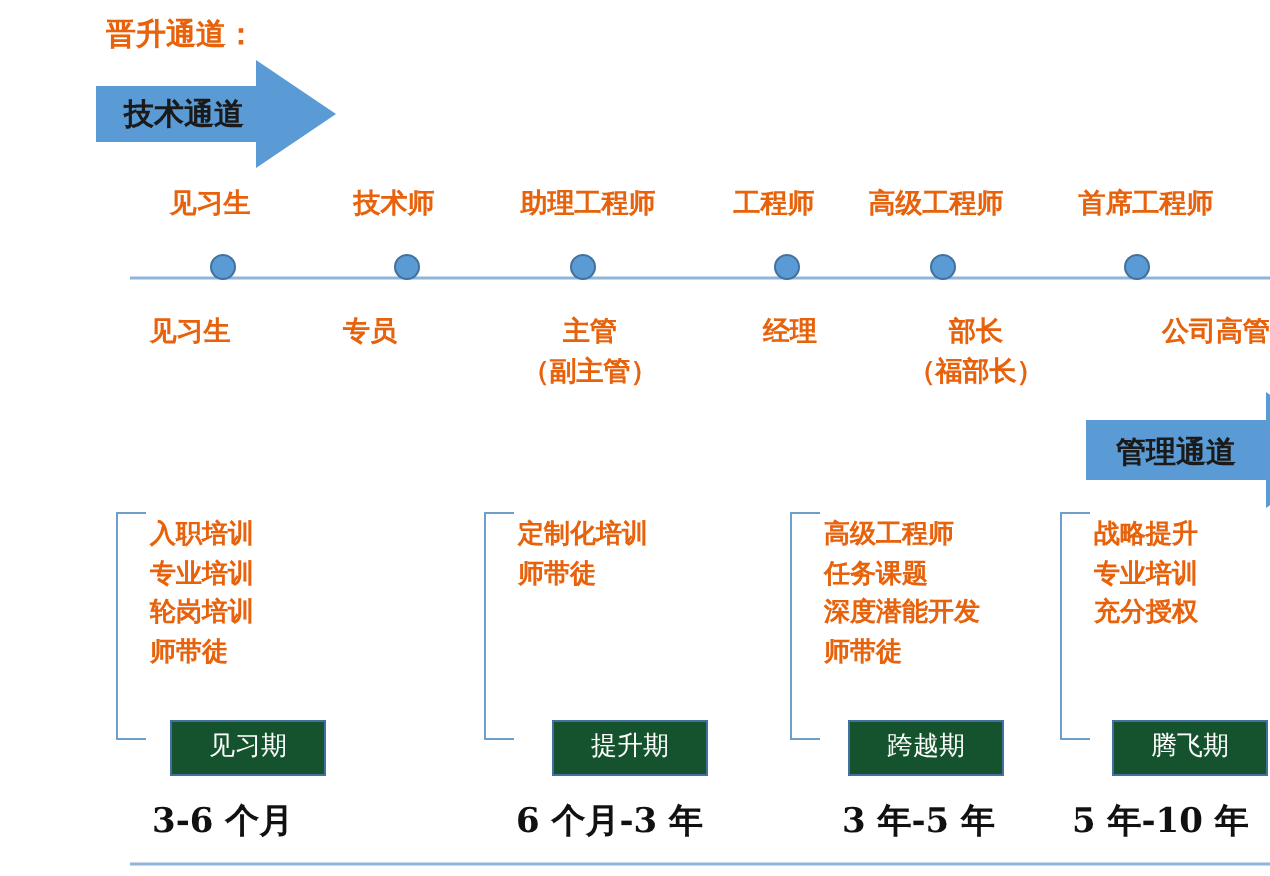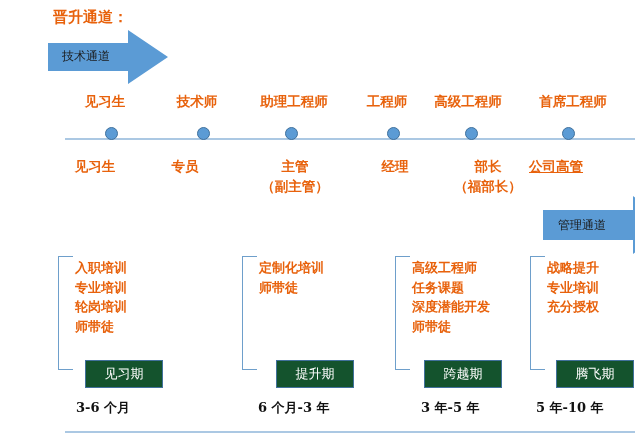--- a/index.html
+++ b/index.html
@@ -26,22 +26,22 @@
   }
 
   
   .block-arrow{
     position:absolute;
   }
   .block-arrow svg{display:block;}
   .block-arrow .ba-label{
     position:absolute;
     color:#1a1a1a;
-    font-size:12px;
-    font-weight:normal;
+    font-size:15px;
+    font-weight:bold;
     white-space:nowrap;
   }
   #tech-arrow{left:8px;top:30px;width:120px;height:54px;}
   #tech-arrow .ba-label{left:14px;top:18px;}
   #mgmt-arrow{left:503px;top:196px;width:132px;height:58px;}
   #mgmt-arrow .ba-label{left:15px;top:21px;}
 
   
   .timeline{left:25px;top:131px;width:595px;height:14px;}
   .tl-dot{
@@ -106,21 +106,21 @@
     font-size:13px;
     text-align:center;
     line-height:26px;
     height:26px;
     white-space:nowrap;
   }
 
   .stage-dur{
     position:absolute;
     color:#111111;
-    font-size:13px;
+    font-size:17px;
     font-weight:bold;
     white-space:nowrap;
     font-family:"DejaVu Serif","Liberation Serif",serif;
   }
 
   
   .bottom-line{left:25px;top:423px;width:595px;height:12px;}
 </style>
 </head>
 <body>
@@ -165,21 +165,21 @@
       <div class="abs rank-top" style="left: 347px;">工程师</div>
       <div class="abs rank-top" style="left: 428px;">高级工程师</div>
       <div class="abs rank-top" style="left: 533px;">首席工程师</div>
     </div>
   <div id="rank-bot-row">
       <div class="abs rank-bot" style="left: 55px;"><span>见习生</span></div>
       <div class="abs rank-bot" style="left: 145px;"><span>专员</span></div>
       <div class="abs rank-bot" style="left: 255px; text-align: center;"><span>主管</span><span class="sub">（副主管）</span></div>
       <div class="abs rank-bot" style="left: 355px;"><span>经理</span></div>
       <div class="abs rank-bot" style="left: 448px;"><span>部长</span><span class="sub">（福部长）</span></div>
-      <div class="abs rank-bot" style="left: 516px; text-decoration: underline;"><span>公司高管</span></div>
+      <div class="abs rank-bot" style="left: 568px;"><span>公司高管</span></div>
     </div>
 
   <div id="stage-row">
       <div class="stage" style="left: 18px; width: 118px;">
         <div class="bracket" style="height: 112px;"></div>
         <div class="stage-items">
           <div>入职培训</div>
           <div>专业培训</div>
           <div>轮岗培训</div>
           <div>师带徒</div>

